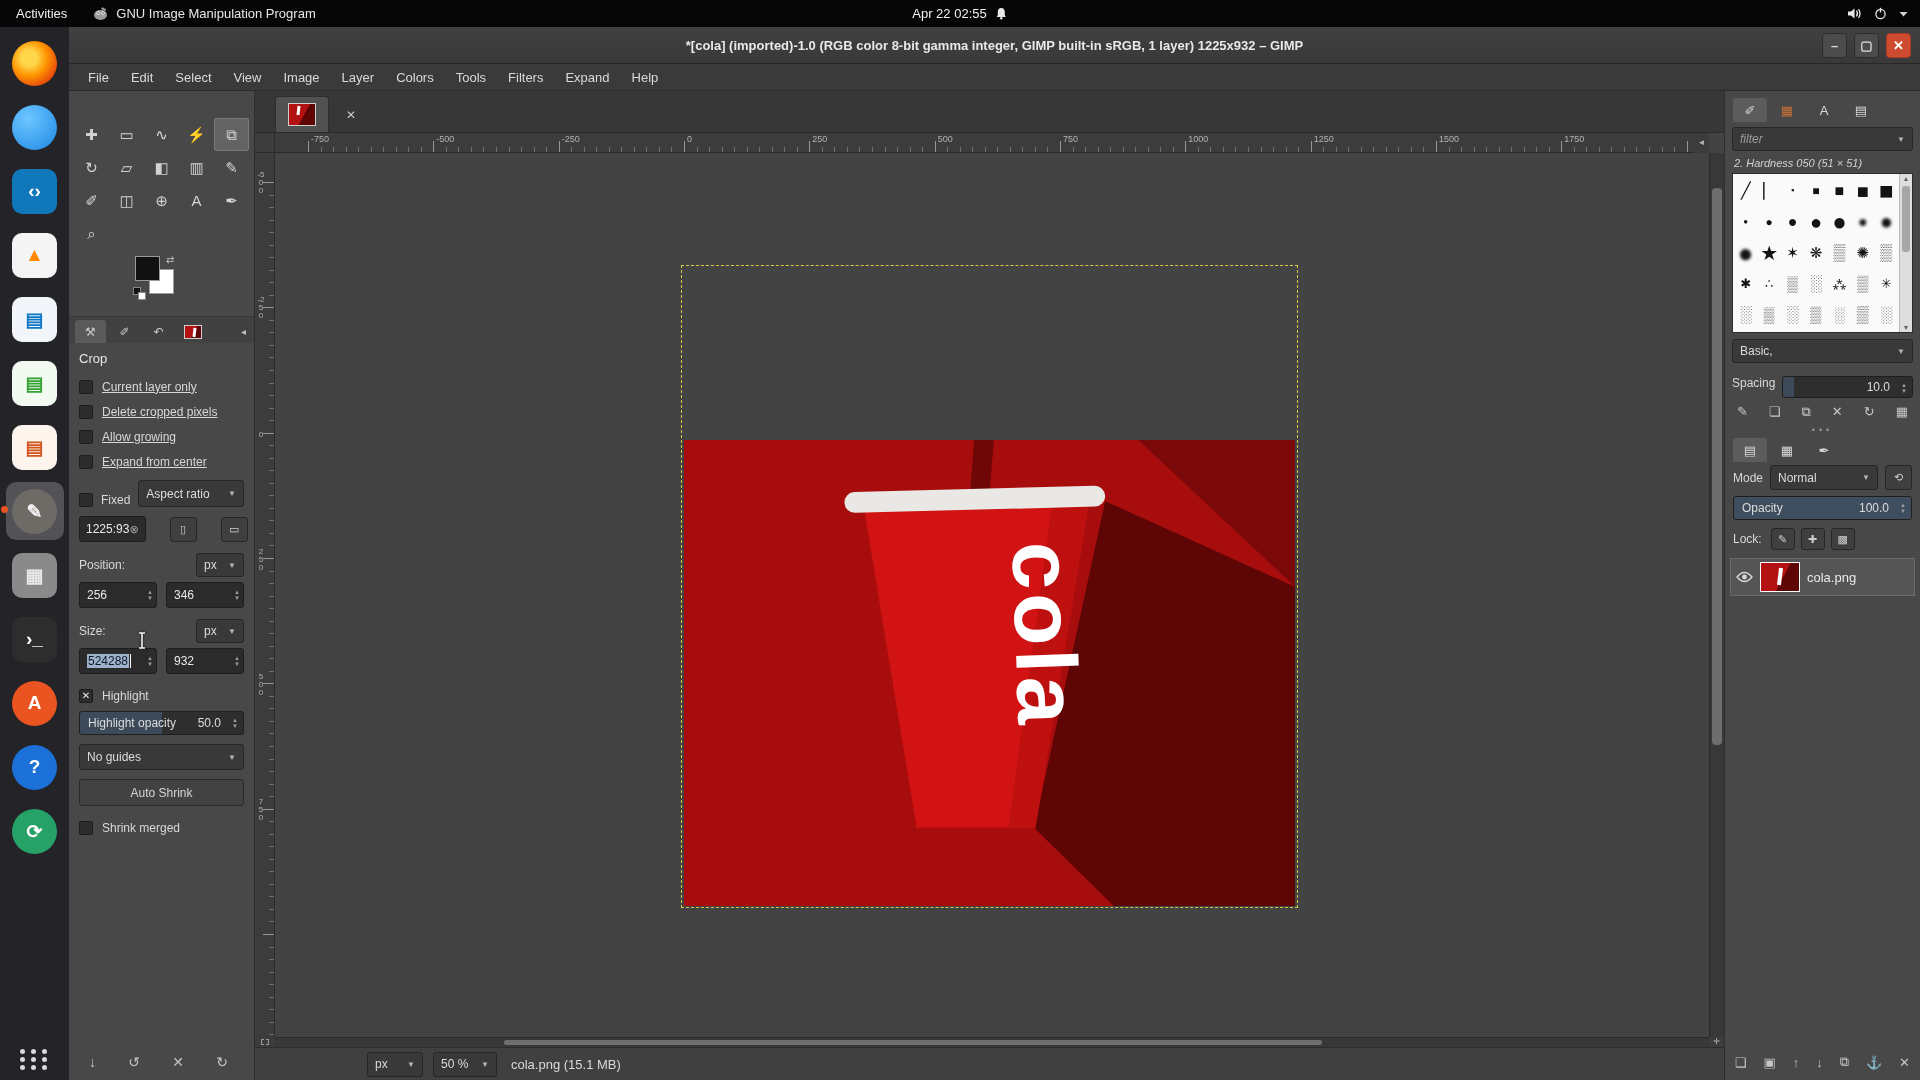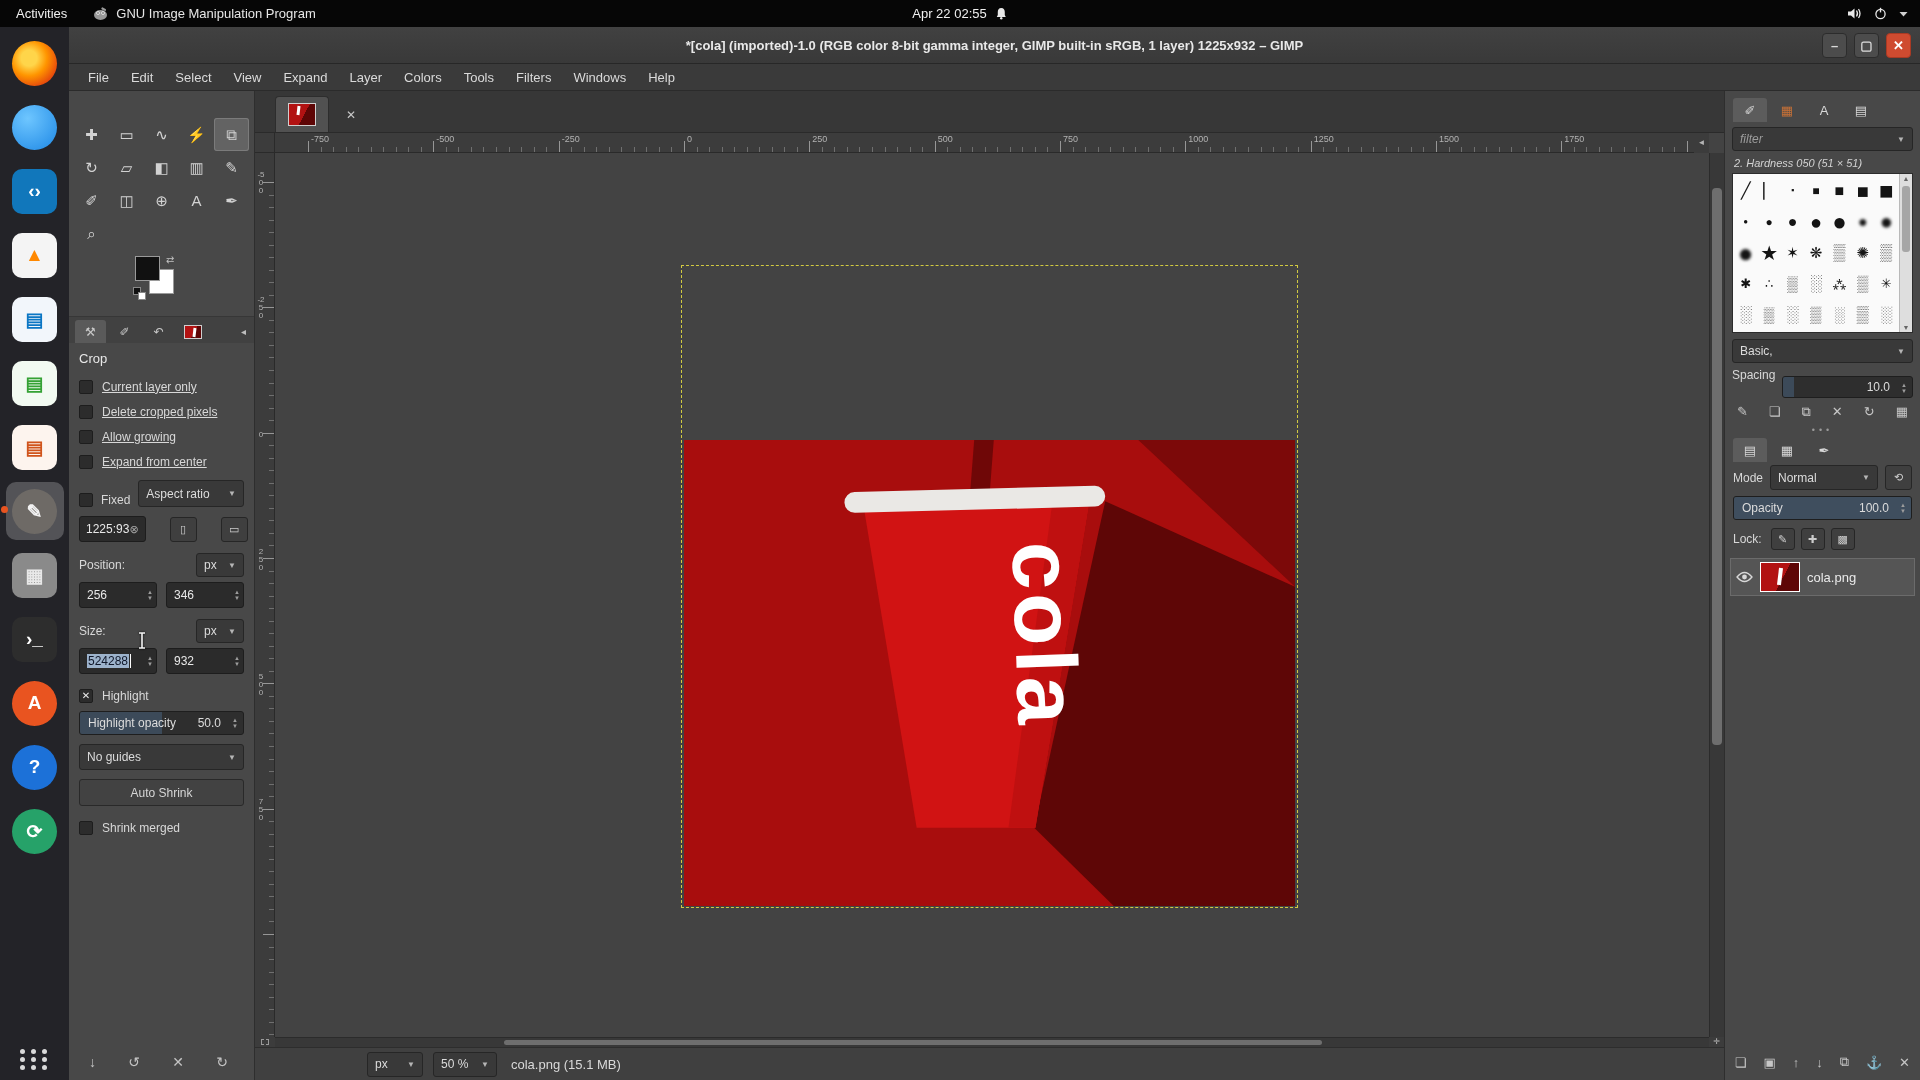--- a/index.html
+++ b/index.html
@@ -161,21 +161,21 @@
     align-items:center; justify-items:center; padding:1px; overflow:hidden; color:#141414; }
   .bcell { display:flex; align-items:center; justify-content:center; line-height:1; }
   .bcell.blur { filter:blur(1.4px); }
   .bcell.tex { color:#5c5c5c; }
   .brush-scroll { width:13px; flex:none; background:#dedede; border-left:1px solid #b9b9b9; position:relative;
     color:#666; font-size:7px; text-align:center; }
   .bs-up { position:absolute; top:1px; left:0; right:0; }
   .bs-down { position:absolute; bottom:1px; left:0; right:0; }
   .bs-thumb { position:absolute; left:2px; right:2px; top:12px; height:42%; background:#a6a6a6; border-radius:3px; }
   .rcombo { margin:6px 7px 0 7px; height:24px; flex:none; }
-  .spacing-row { display:flex; gap:7px; margin:5px 7px 0 7px; flex:none; }
+  .spacing-row { display:flex; align-items:center; gap:7px; margin:5px 7px 0 7px; flex:none; }
   .spacing-row .spin-scale { flex:1; margin-top:8px; height:22px; }
   .brush-actions { display:flex; justify-content:space-between; margin:6px 12px 0 12px; flex:none; }
   .icon-btn { color:#c6c6c6; font-size:13px; }
   .dots-splitter { text-align:center; color:#9b9b9b; font-size:9px; letter-spacing:4px; margin:5px 0 1px 0; flex:none; }
   .mode-row { display:flex; align-items:center; gap:7px; margin:3px 8px 0 8px; flex:none; }
   .mode-row .combo { flex:1; height:25px; }
   .lock-row { display:flex; align-items:center; gap:9px; margin:8px 8px 0 8px; flex:none; }
   .lock-row .mini-btn { width:24px; height:22px; }
   .layer-row { display:flex; align-items:center; gap:7px; margin:8px 5px 0 5px; padding:3px 5px; height:38px;
     background:#555555; border:1px solid #6b6b6b; flex:none; }
@@ -334,31 +334,31 @@
     <div class="menubar">
 
         <span class="menu-item">File</span>
 
         <span class="menu-item">Edit</span>
 
         <span class="menu-item">Select</span>
 
         <span class="menu-item">View</span>
 
+        <span class="menu-item">Image</span>
+
+        <span class="menu-item">Layer</span>
+
+        <span class="menu-item">Colors</span>
+
+        <span class="menu-item">Tools</span>
+
+        <span class="menu-item">Filters</span>
+
         <span class="menu-item">Expand</span>
-
-        <span class="menu-item">Layer</span>
-
-        <span class="menu-item">Colors</span>
-
-        <span class="menu-item">Tools</span>
-
-        <span class="menu-item">Filters</span>
-
-        <span class="menu-item">Windows</span>
 
         <span class="menu-item">Help</span>
       </div>
 
     <div class="body">
 
       <div class="ldock">
         <div class="toolbox">
 
             <span class="tool">

